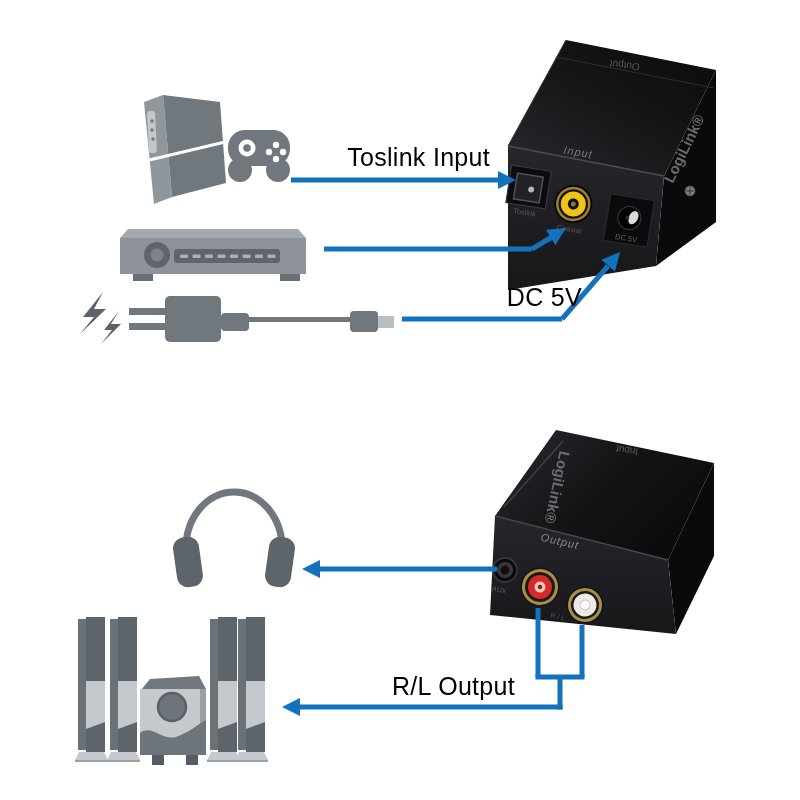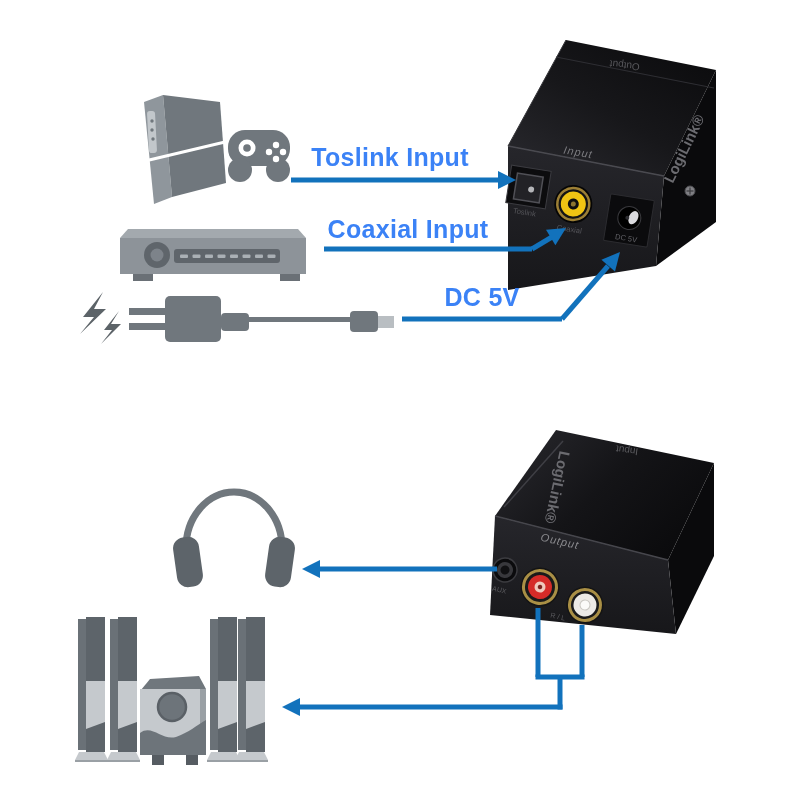--- a/index.html
+++ b/index.html
@@ -1,20 +1,20 @@
 <!DOCTYPE html>
 <html><head>
 <meta charset="utf-8">
 <style>
   html,body{margin:0;padding:0;background:#fff;}
   #stage{position:relative;width:800px;height:800px;background:#ffffff;overflow:hidden;
          font-family:"Liberation Sans",sans-serif;}
   #art{position:absolute;left:0;top:0;}
-  .label{position:absolute;width:200px;text-align:center;
-         font-weight:700;font-size:25px;color:#3b82f6;letter-spacing:.3px;
+  .label{position:absolute;width:200px;text-align:right;
+         font-weight:400;font-size:25px;color:#000000;letter-spacing:.3px;
          font-family:"Liberation Sans",sans-serif;white-space:nowrap;}
   svg text{font-family:"Liberation Sans",sans-serif;}
 </style>
 </head>
 <body>
 
 <div id="stage">
 
 <svg id="art" width="800" height="800" viewBox="0 0 800 800">
   <defs>
@@ -240,19 +240,19 @@
     <line x1="582" y1="625" x2="582" y2="677" stroke="#1272bc" stroke-width="5"></line>
     <line x1="535.5" y1="677" x2="584.5" y2="677" stroke="#1272bc" stroke-width="5"></line>
     <line x1="560" y1="677" x2="560" y2="709.5" stroke="#1272bc" stroke-width="5"></line>
     <line x1="296" y1="707" x2="562.5" y2="707" stroke="#1272bc" stroke-width="5"></line>
     <polygon points="282,707 300,698 300,716" fill="#1272bc"></polygon>
   </g>
 </svg>
 
 <div class="label" style="left:290px;top:143px">Toslink Input</div>
 
-<div class="label" style="left:308px;top:215px">Coaxial Input</div>
 
 <div class="label" style="left:382px;top:283px">DC 5V</div>
 
 
+<div class="label" style="left:315px;top:672px">R/L Output</div>
 
 </div>
 
 </body></html>

